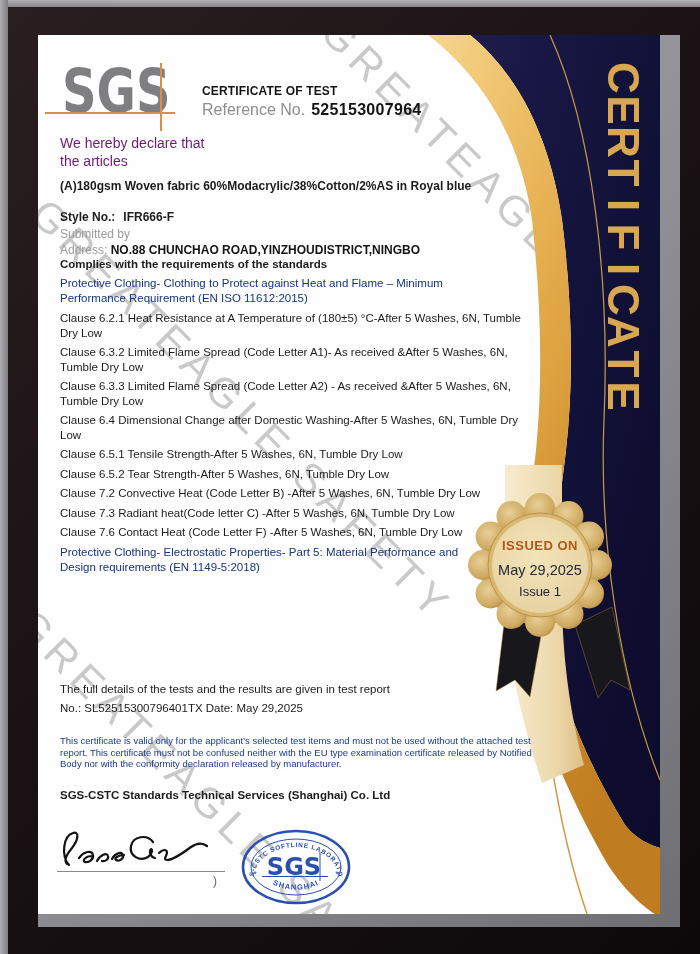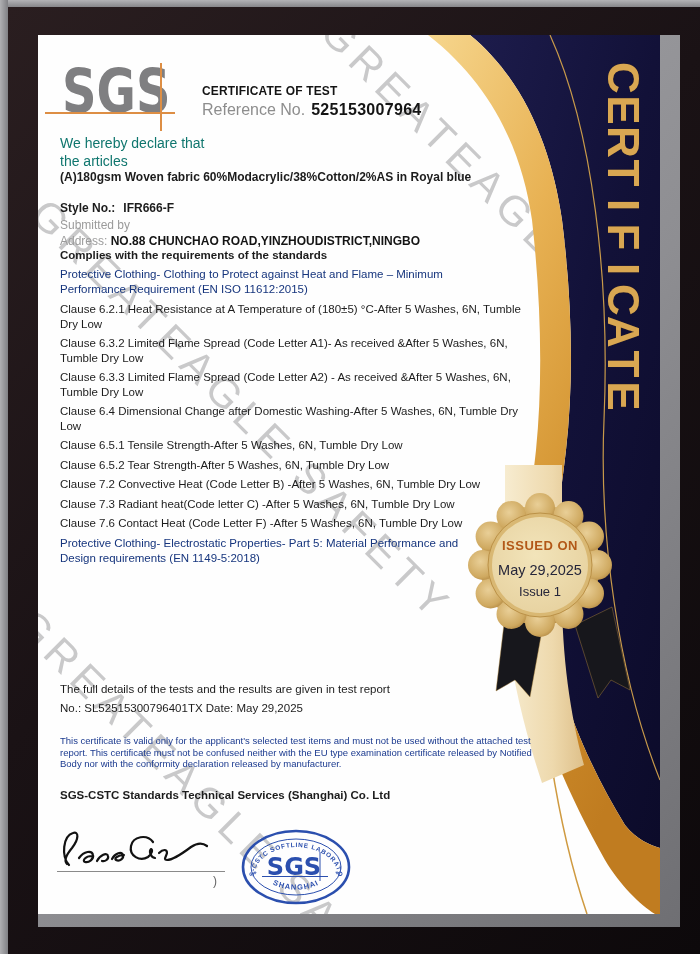--- a/index.html
+++ b/index.html
@@ -34,21 +34,21 @@
       transform:scaleX(.8);transform-origin:left top;z-index:3;}
   .logo-hline{position:absolute;left:7px;top:77px;width:130px;height:2px;background:#dd8e44;z-index:4;}
   .logo-vline{position:absolute;left:122px;top:28px;width:2px;height:68px;background:#dd8e44;z-index:4;}
   .doc-type{position:absolute;left:164px;top:48px;font-size:13px;font-weight:bold;color:#141414;
       transform:scaleX(.92);transform-origin:left top;letter-spacing:.2px;z-index:3;}
   .ref-line{position:absolute;left:164px;top:66px;font-size:16px;color:#8d8d8d;z-index:3;text-align:center;}
   .ref-line b{color:#141414;margin-left:6px;letter-spacing:.3px;}
 
   
   .flow{position:absolute;left:22px;top:99px;width:476px;z-index:3;color:#1c1c1c;}
-  .declare{font-size:14px;line-height:18px;color:#0f766e;white-space:pre-line;margin-bottom:0;}
+  .declare{font-size:14px;line-height:18px;color:#701a75;white-space:pre-line;margin-bottom:9px;}
   .article{font-size:12px;font-weight:bold;margin-bottom:17px;}
   .style-line{font-size:12px;font-weight:bold;margin-bottom:3px;}
   .style-line .lbl{margin-right:8px;}
   .submitted{font-size:12px;color:#9b9b9b;margin-bottom:2px;}
   .kv{font-size:12px;margin-bottom:1px;}
   .kv .lbl{color:#9b9b9b;}
   .kv b{color:#141414;}
   .kv.addr{}
   .complies{font-size:11.5px;font-weight:bold;margin-bottom:6px;}
   .std-heading{font-size:11.5px;font-weight:normal;color:#16357d;line-height:15px;

